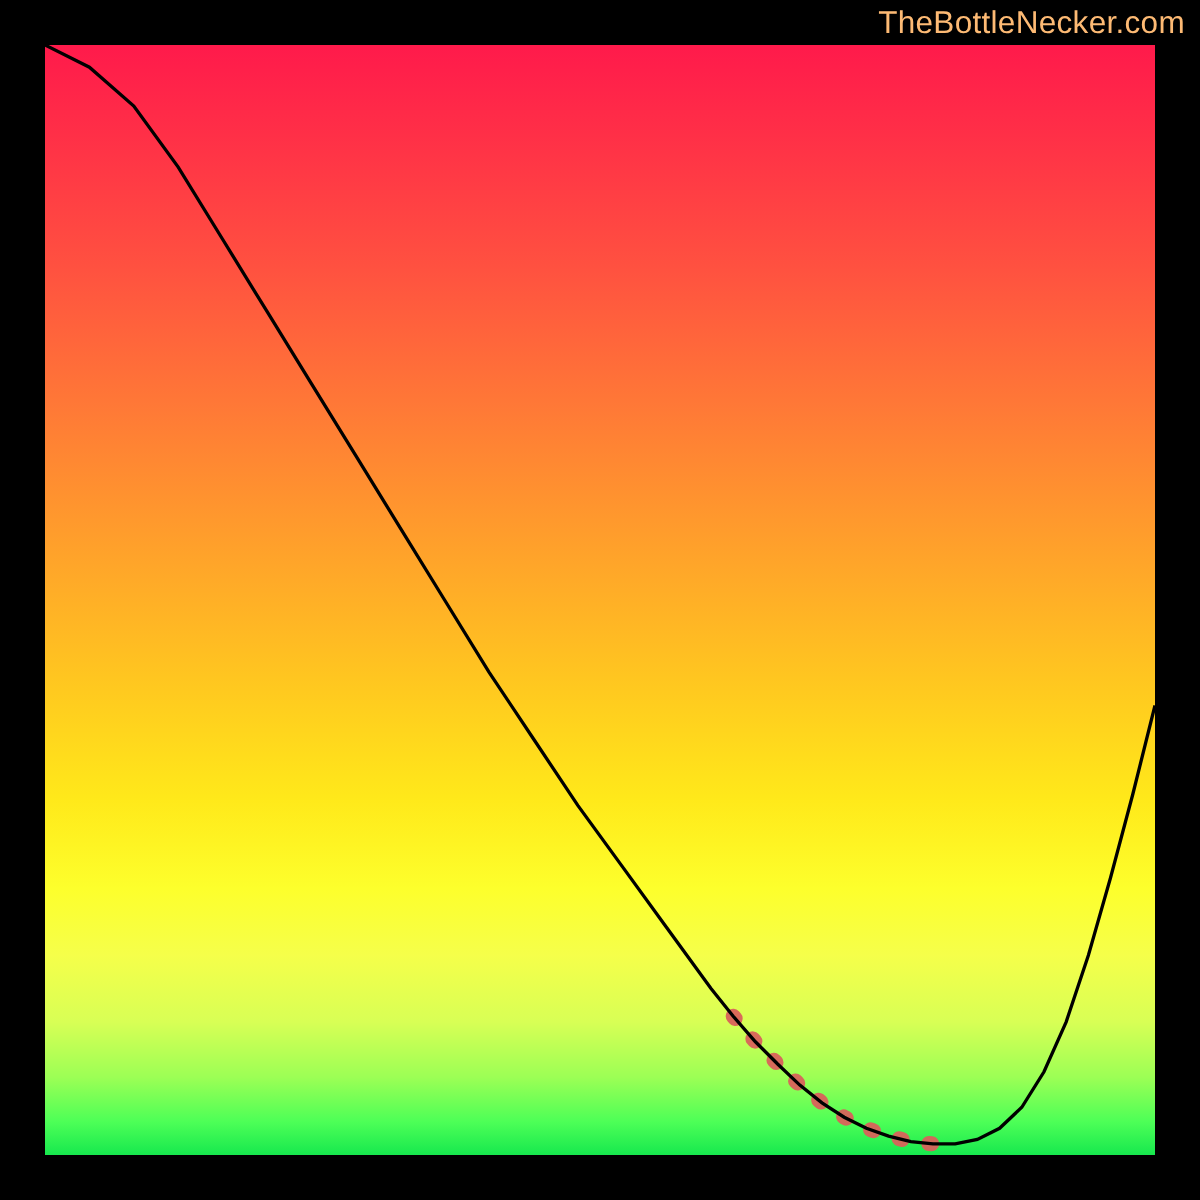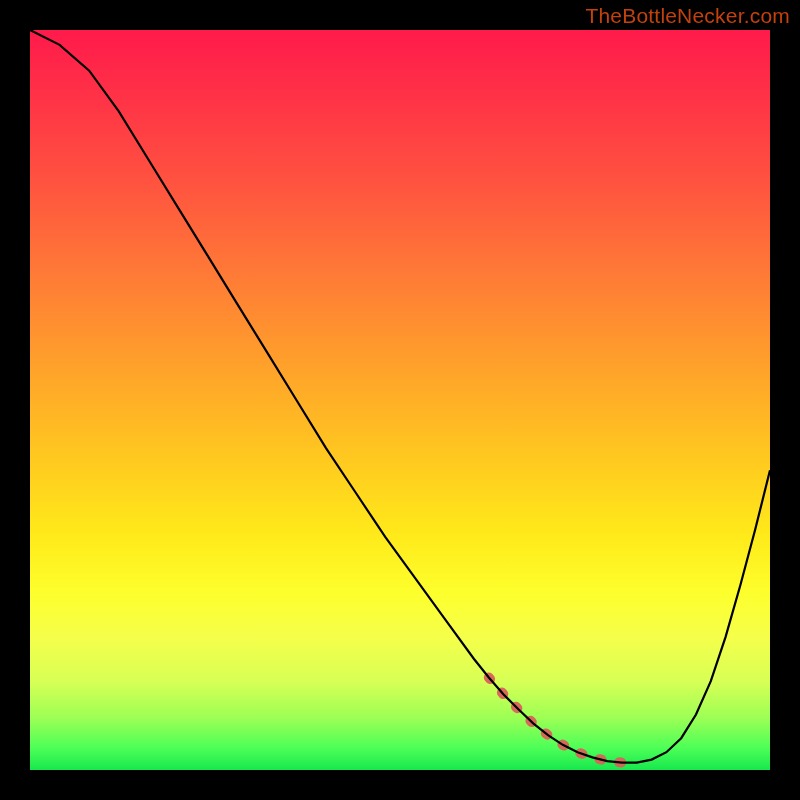--- a/index.html
+++ b/index.html
@@ -14,21 +14,21 @@
   .frame {
     position: relative;
     width: 800px;
     height: 800px;
     background: #000;
   }
   .watermark {
     position: absolute;
     top: 4px;
     right: 10px;
-    color: #c2410c;
+    color: #fdba74;
     font-size: 21px;
     font-weight: 500;
     letter-spacing: 0.2px;
     user-select: none;
   }
   .plot-area {
     position: absolute;
     left: 30px;
     top: 30px;
     width: 740px;

